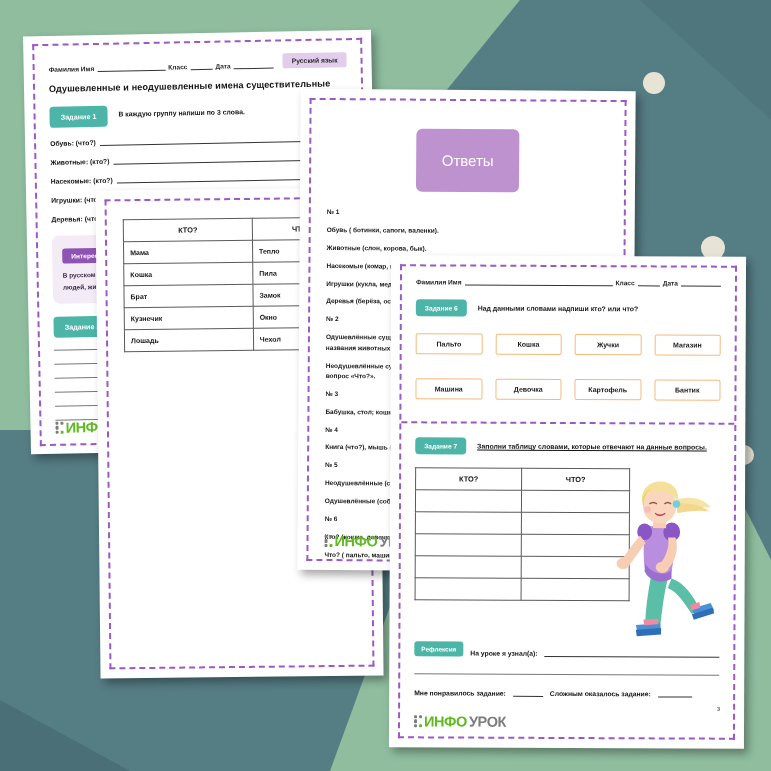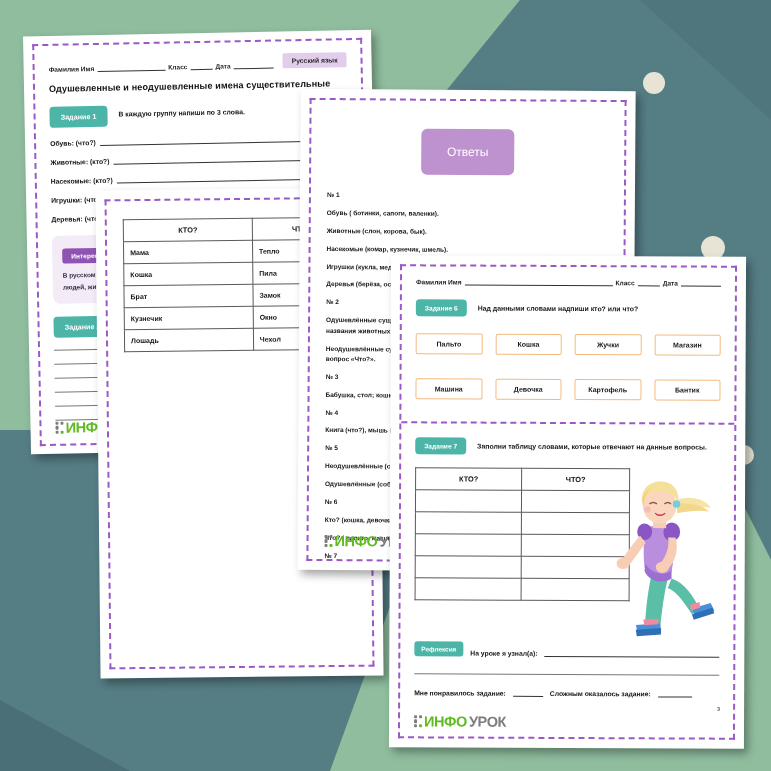--- a/index.html
+++ b/index.html
@@ -79,21 +79,21 @@
   }
   table.kv th,table.kv td{
     border:1px solid #5a5a5a;height:17px;padding:2px 6px;text-align:left;
     vertical-align:middle;
   }
   table.kv th{text-align:center;font-size:7.4px;}
 
   
   .answers-badge{
     background:#bd92cf;color:#fff;border-radius:6px;
-    font-size:12px;padding:16px 26px;display:inline-block;
+    font-size:15px;padding:23px 26px;display:inline-block;
   }
   .ans-line{font-size:6.5px;font-weight:bold;color:#141414;line-height:1.6;margin-top:7.5px;white-space:nowrap;}
   .ans-line.wrap{white-space:normal;}
 
   
   .chips{display:flex;gap:13px;}
   .chip{
     flex:1 1 0;border:1.4px solid #f5b97c;background:#fff;border-radius:2px;
     text-align:center;font-size:7px;font-weight:bold;color:#181818;padding:6px 2px;
   }
@@ -316,21 +316,21 @@
       <div class="chip">Машина</div>
       <div class="chip">Девочка</div>
       <div class="chip">Картофель</div>
       <div class="chip">Бантик</div>
     </div>
 
     <div style="border-top:2.5px dashed #9b59c6;margin:22px -14px 0 -14px;"></div>
 
     <div class="task-row" style="margin-top:14px;">
       <span class="task-badge sm">Задание 7</span>
-      <span class="task-text" style="max-width:232px;">Заполни таблицу словами, которые отвечают на данные вопросы.</span>
+      <span class="task-text" style="max-width:232px;text-decoration:underline;">Заполни таблицу словами, которые отвечают на данные вопросы.</span>
     </div>
 
     <table class="kv" style="margin-top:13px;width:215px;">
       <thead>
         <tr>
           <th class="c">КТО?</th>
           <th class="c">ЧТО?</th>
         </tr>
       </thead>
       <tbody>

